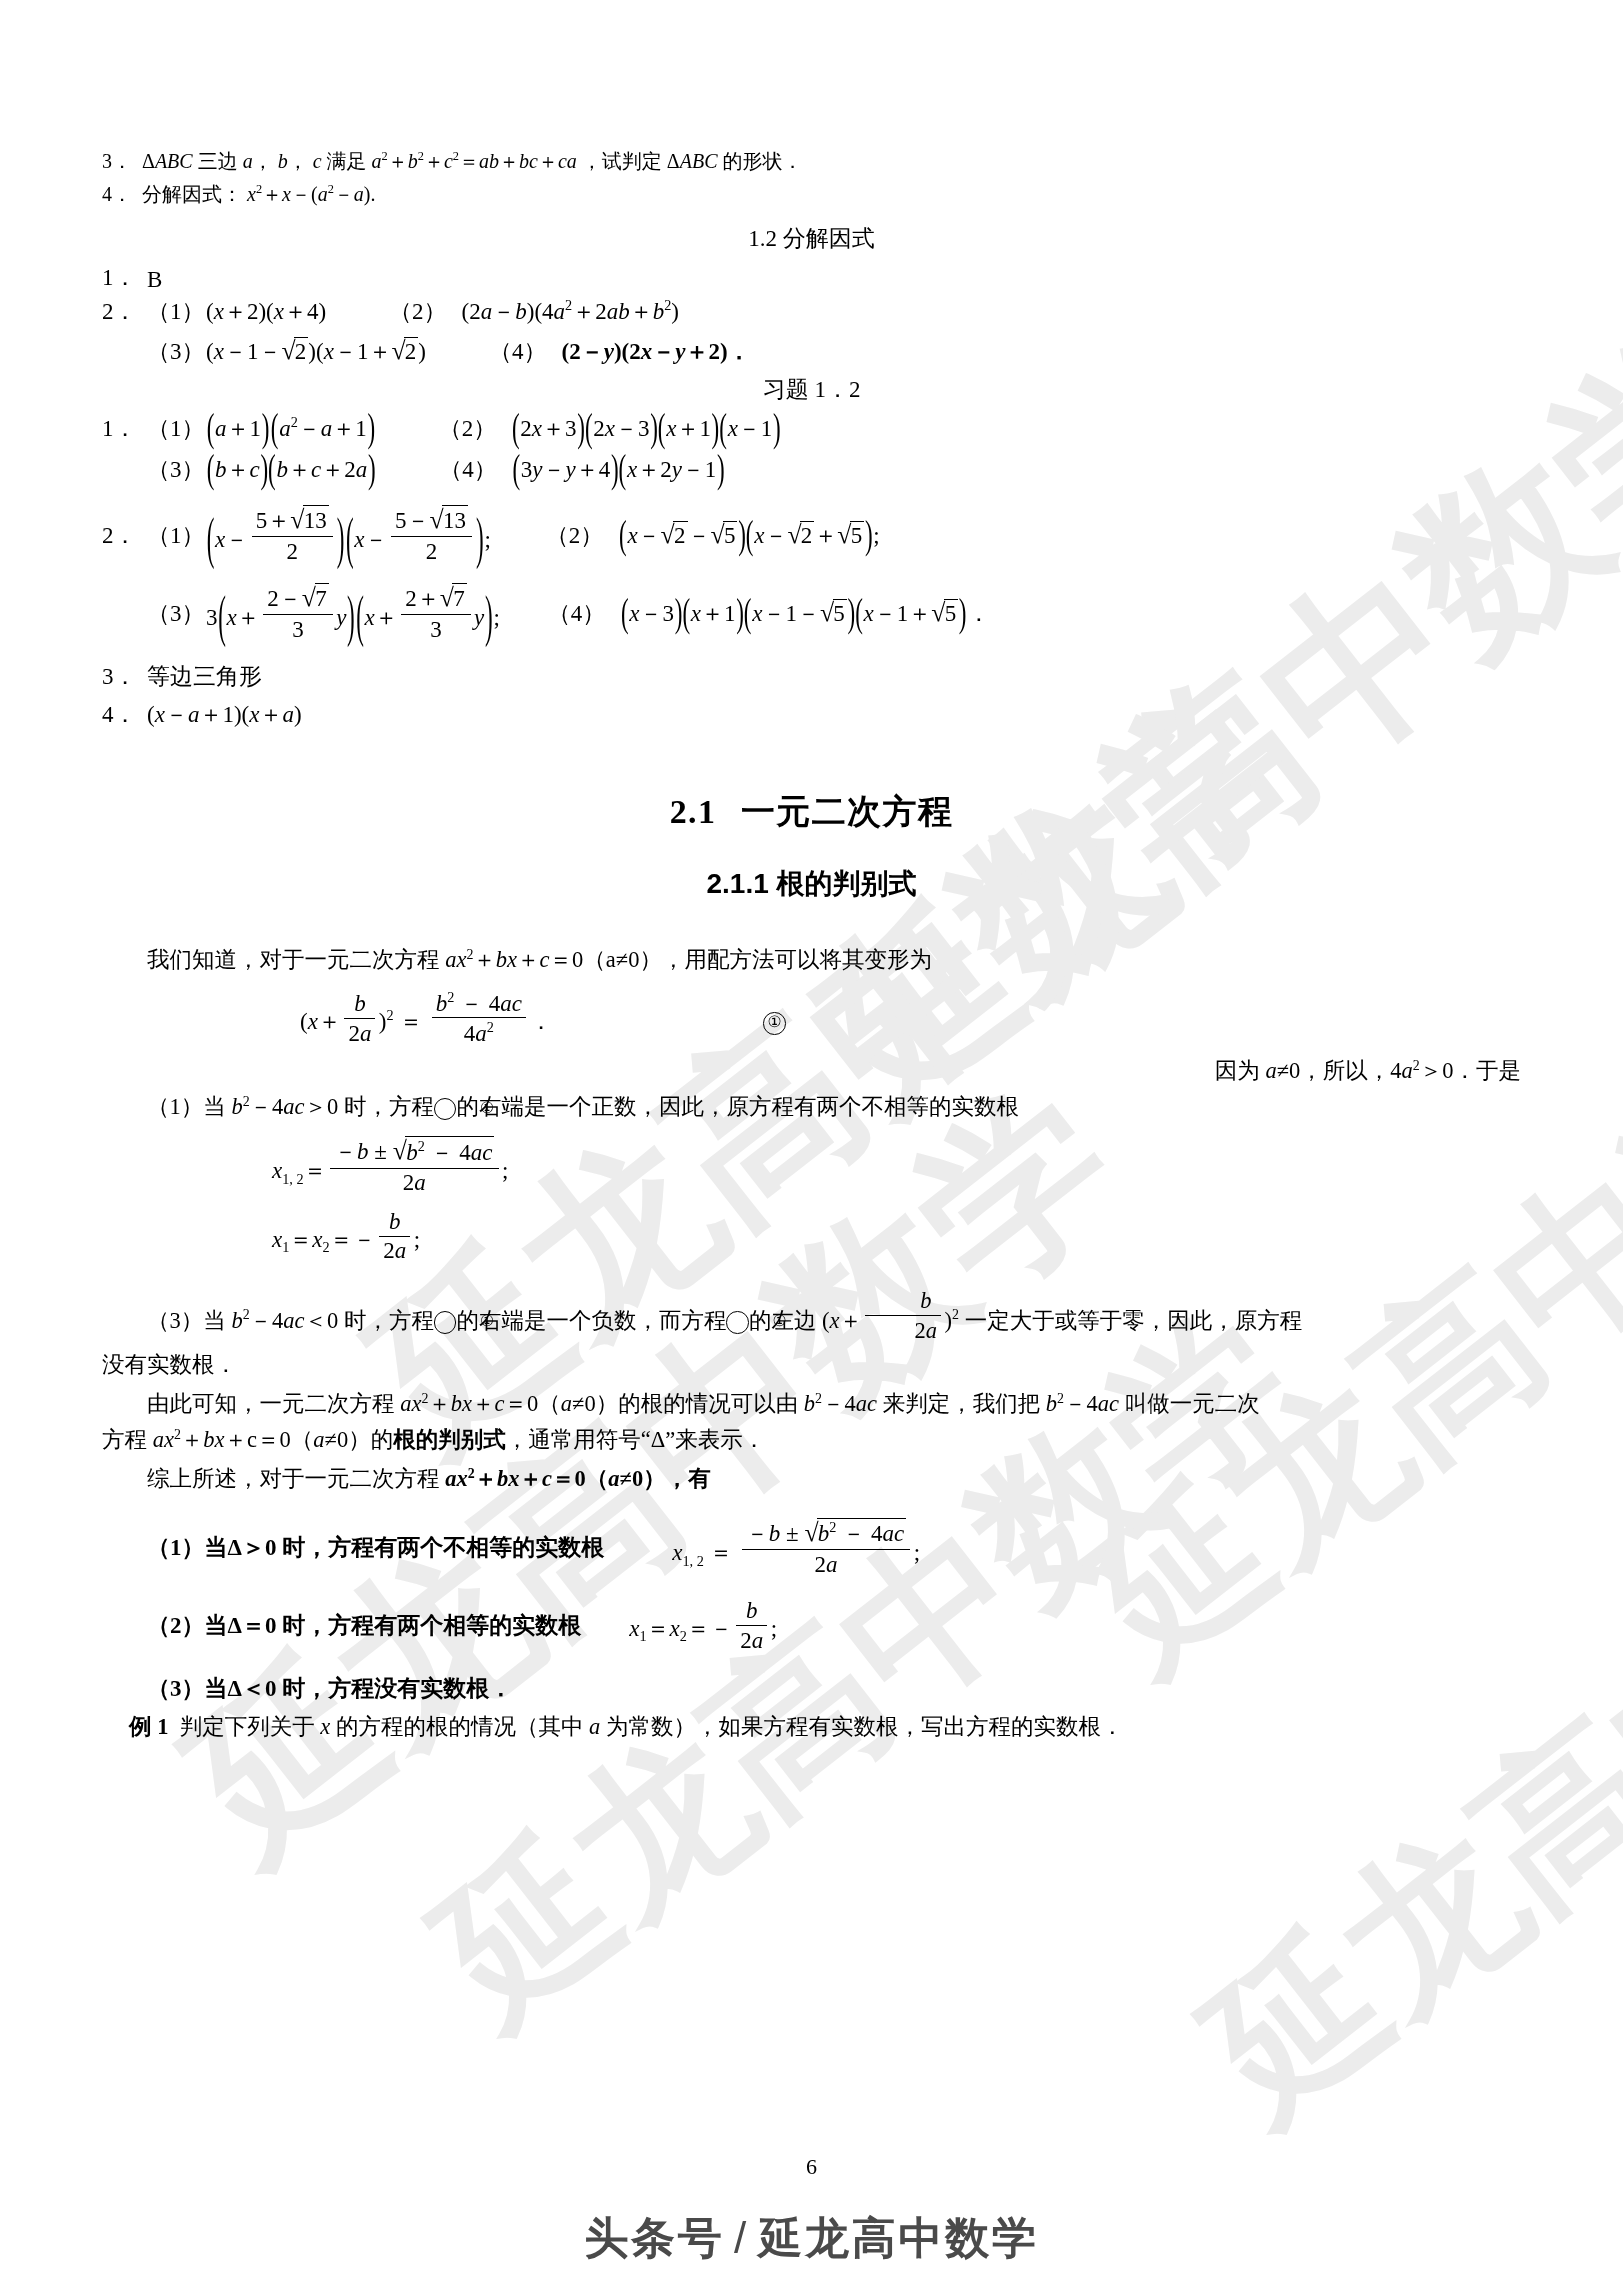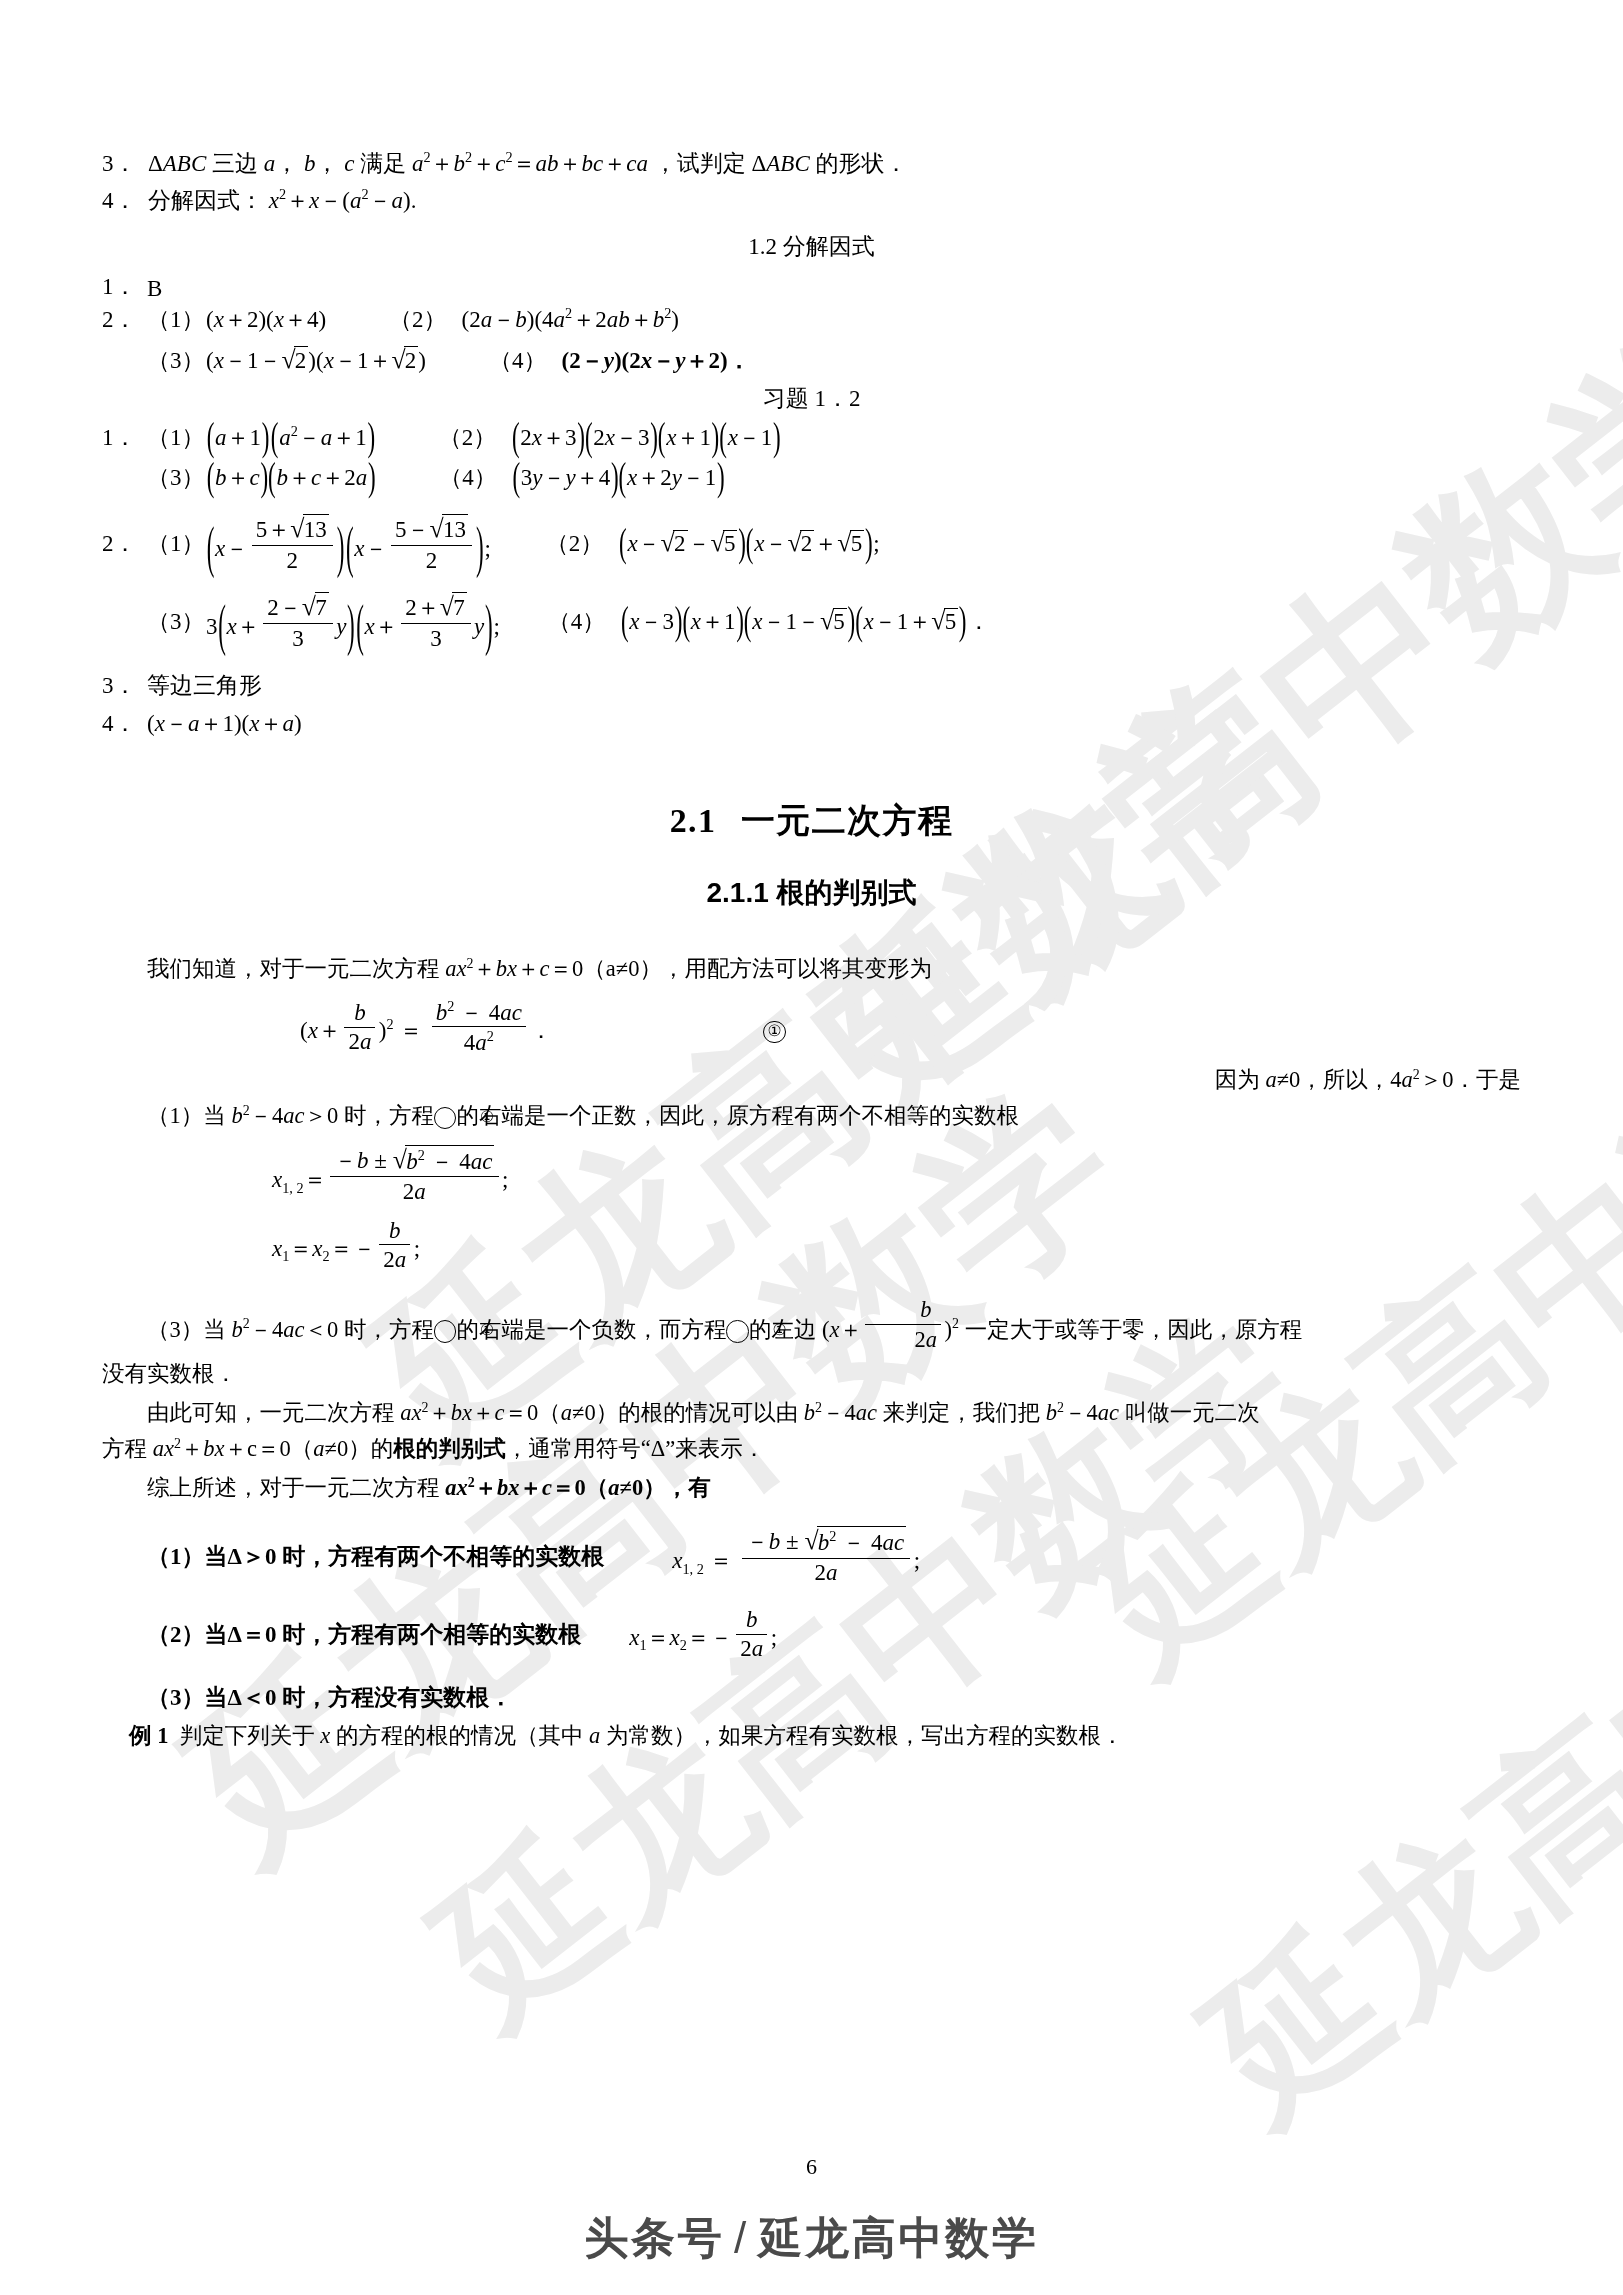--- a/index.html
+++ b/index.html
@@ -34,21 +34,21 @@
   }
   .wm1 { left:736px; top:600px; font-size:184px; transform:rotate(-38deg); }
   .wm2 { left:286px;  top:941px; font-size:184px; transform:rotate(-38deg); }
   .wm3 { left:102px;  top:1350px; font-size:184px; transform:rotate(-38deg); }
   .wm4 { left:1009px; top:1200px; font-size:170px; transform:rotate(-38deg); }
   .wm5 { left:1125px; top:1650px; font-size:170px; transform:rotate(-38deg); }
   .wm6 { left:355px;  top:1554px; font-size:170px; transform:rotate(-38deg); }
 
   
   .content { position:relative; z-index:2; }
-  .line { font-size:23px; line-height:1.45; margin:0 0 4.1px 0; white-space:nowrap; }
+  .line { font-size:20px; line-height:1.45; margin:0 0 4.1px 0; white-space:nowrap; }
   .para { font-size:22.5px; line-height:1.55; margin:0 0 1.4px 0; }
   .indent2 { text-indent:45px; }
 
   .it { font-style:italic; }
   .bold { font-weight:bold; }
   sup, sub { font-size:0.62em; }
   sup { vertical-align:super; }
   sub { vertical-align:sub;text-align:right; }
 
   

